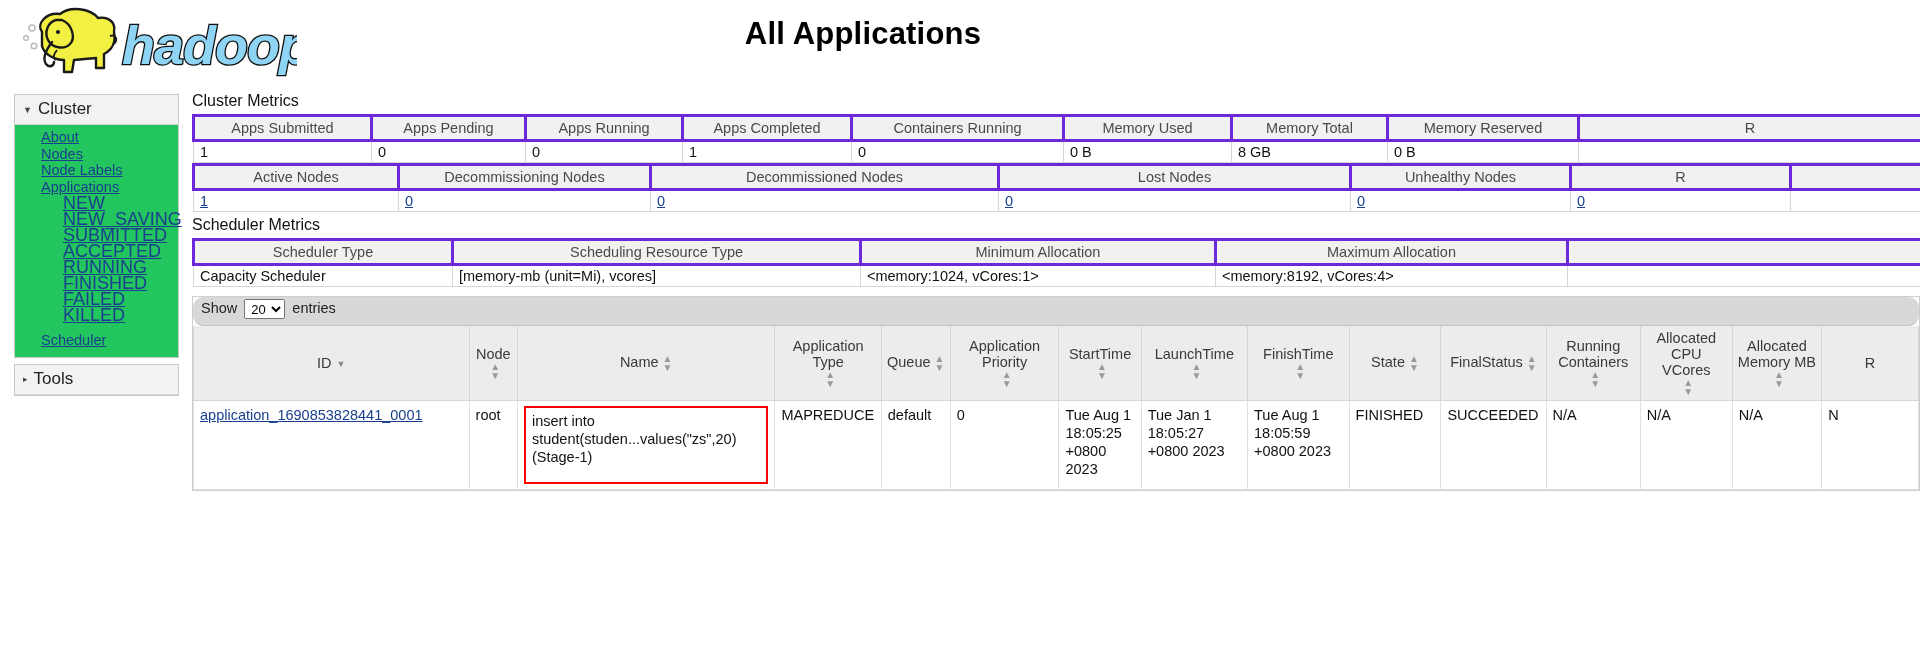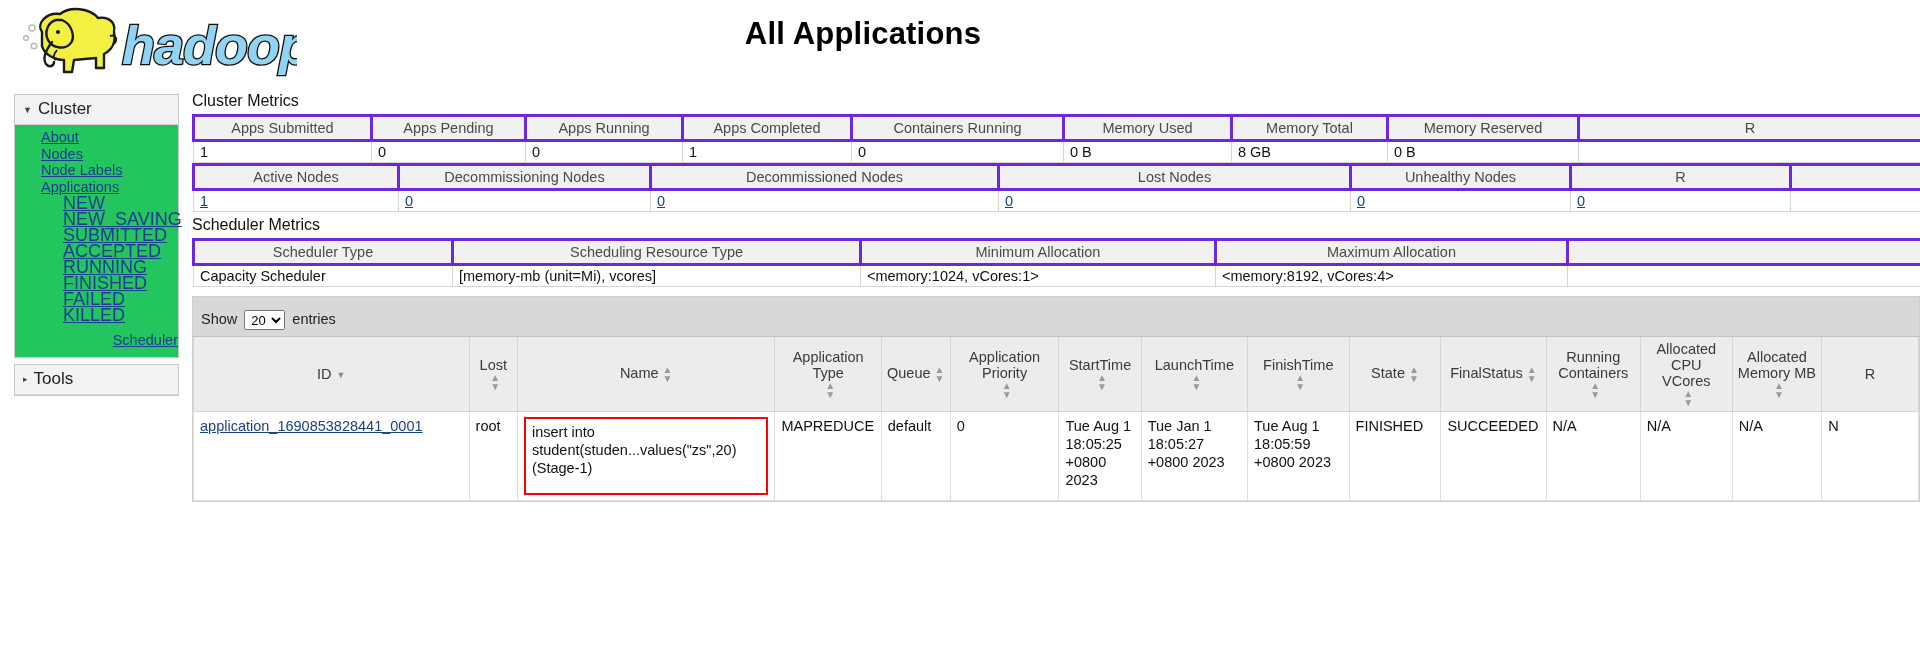--- a/index.html
+++ b/index.html
@@ -34,21 +34,21 @@
     display: flex; align-items: center; gap: 6px;
   }
   .tri { font-size: 9px; color: #444; line-height: 1; position: relative; top: 1px; }
   .nav-body { padding: 4px 0 8px 0; background:#22c55e; }
   .nav-link {
     display: block; color: #1a3f8f; text-decoration: underline;
     font-size: 14.5px; line-height: 16.5px; padding: 0 0 0 26px; white-space: nowrap;
     cursor: pointer;
   }
   .nav-link.sub { padding-left: 48px; font-size: 18px; line-height: 16px; }
-  .nav-link.spaced { margin-top: 9px; text-align: right; }
+  .nav-link.spaced { margin-top: 9px; }
   .nav-block.second { margin-top: 6px; }
 
   
   #main { position: absolute; left: 192px; top: 92px; right: 0; }
   .section-title { font-size: 16px; margin: 0 0 4px 0; padding: 0; color: #111; font-weight: normal; }
   .section-title.tight { margin-top: 4px; }
 
   table.metrics {
     border-collapse: collapse; width: 1728px; background: #fff;
     table-layout: fixed;
@@ -62,22 +62,23 @@
     border: 1px solid #d6d6d6; border-top: none;
     font-size: 14.5px; padding: 2px 6px; height: 21px;
     color: #111; text-align: left;
   }
   table.metrics td.ctr { text-align: left; }
   a.cellink { color: #1a3f8f; text-decoration: underline; cursor: pointer; }
 
   
   #apps-wrap { width: 1728px; margin-top: 9px; border: 1px solid #cfcfcf; background: #fff; }
   #apps-toolbar {
-    background: #d8d8d8; padding: 13px 8px 6px 8px; font-size: 14.5px; color: #222;
+    background: #d8d8d8; padding: 2px 8px 6px 8px; font-size: 14.5px; color: #222;
     border-bottom: 1px solid #c3c3c3;
+    border-radius: 11px;
   }
   #apps-toolbar select {
     font-size: 13px; font-family: "Liberation Sans", sans-serif;
     padding: 0 2px; margin: 0 3px; height: 20px; vertical-align: middle;
   }
   table.apps { border-collapse: collapse; width: 100%; table-layout: fixed; }
   table.apps th {
     background: #ececec; border: 1px solid #d6d6d6; border-top: none;
     font-weight: normal; font-size: 14.5px; color: #3a3a3a;
     padding: 4px 5px; vertical-align: middle; text-align: center;
@@ -325,21 +326,21 @@
             <col class="c-acpu">
             <col class="c-amem">
             <col class="c-rest">
         </colgroup>
         <thead>
           <tr>
             <th>
               <span class="thin">ID</span><span class="sorter-desc">▼</span>
             </th>
             <th>
-              <span class="thin">Lost</span><br><span class="sorter"><i>▲</i><i>▼</i></span>
+              <span class="thin">Node</span><br><span class="sorter"><i>▲</i><i>▼</i></span>
             </th>
             <th>
               <span class="thin">Name</span><span class="sorter"><i>▲</i><i>▼</i></span>
             </th>
             <th>
               <span class="thin">Application Type</span><span class="sorter"><i>▲</i><i>▼</i></span>
             </th>
             <th>
               <span class="thin">Queue</span><span class="sorter"><i>▲</i><i>▼</i></span>
             </th>

